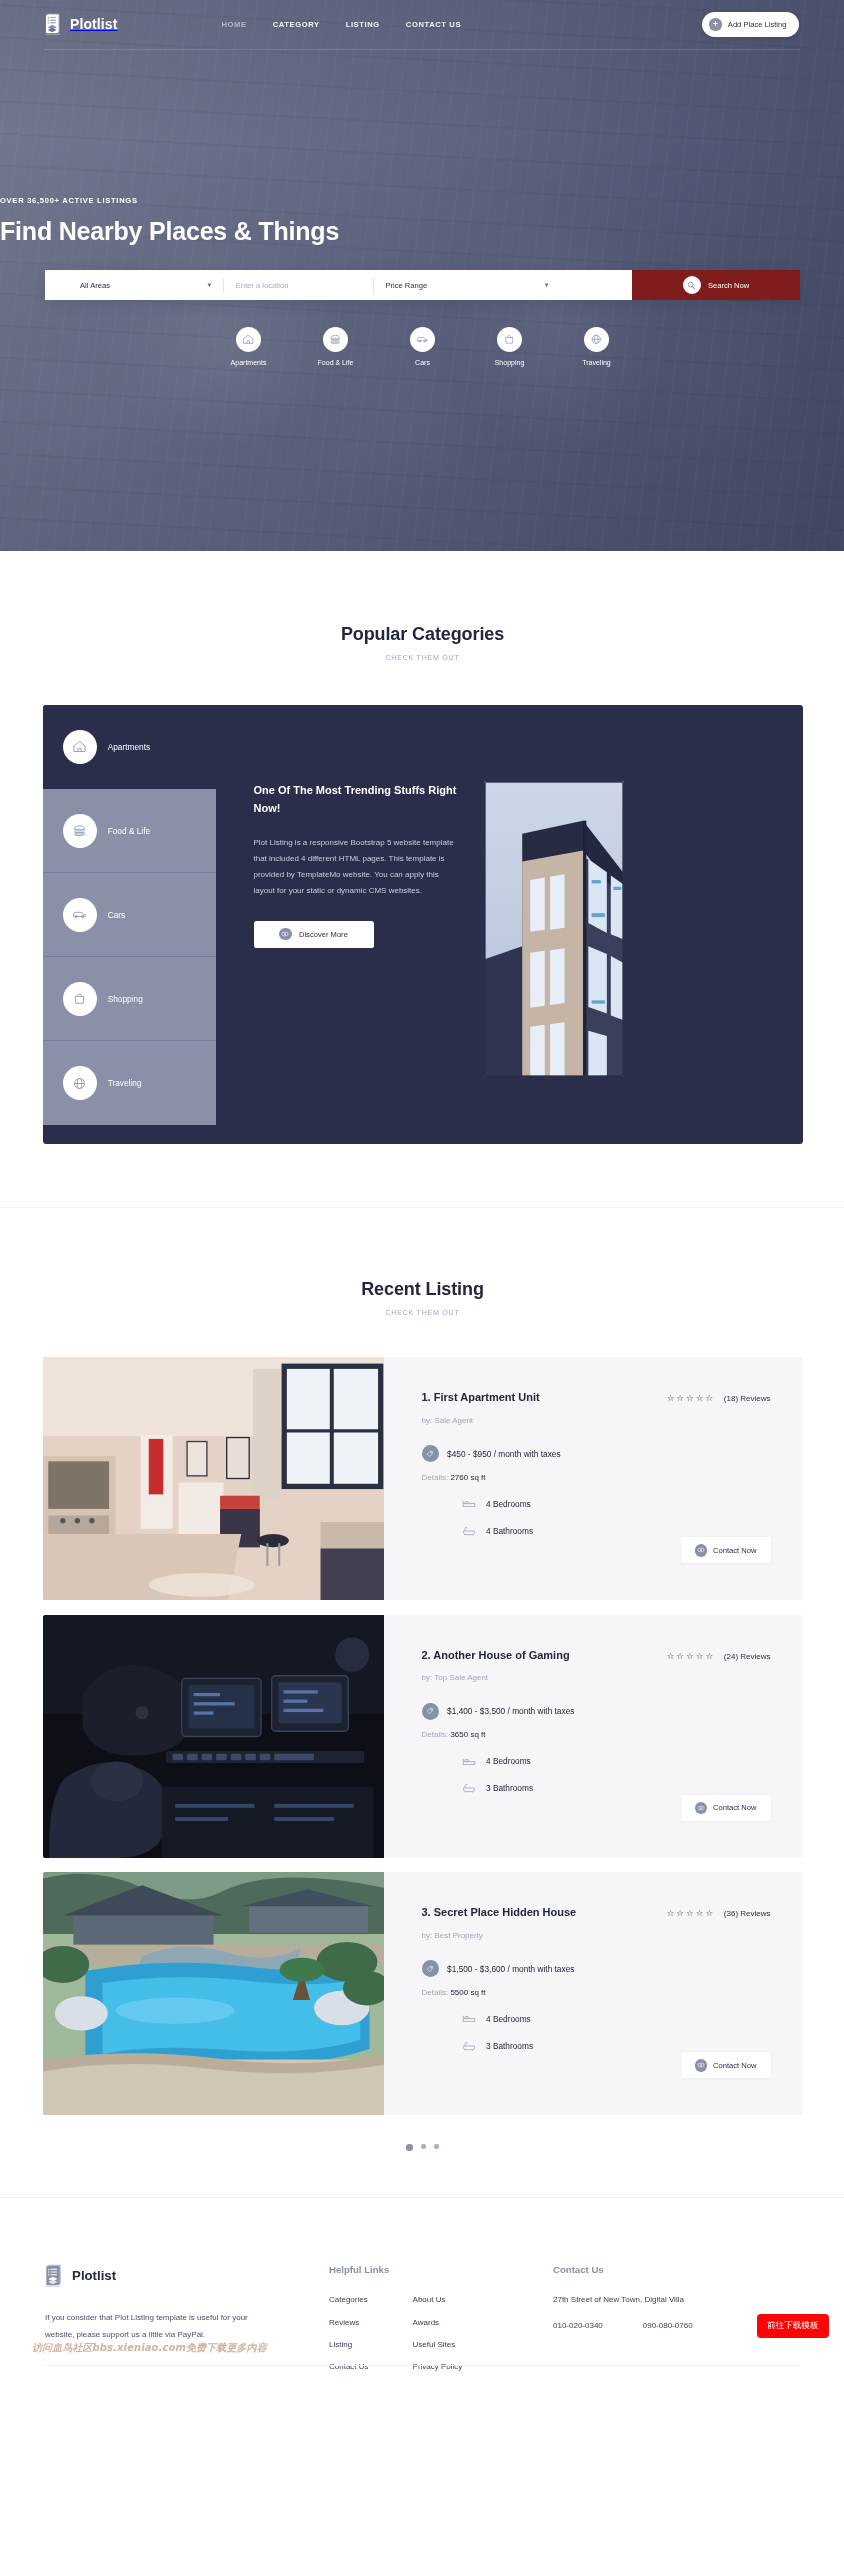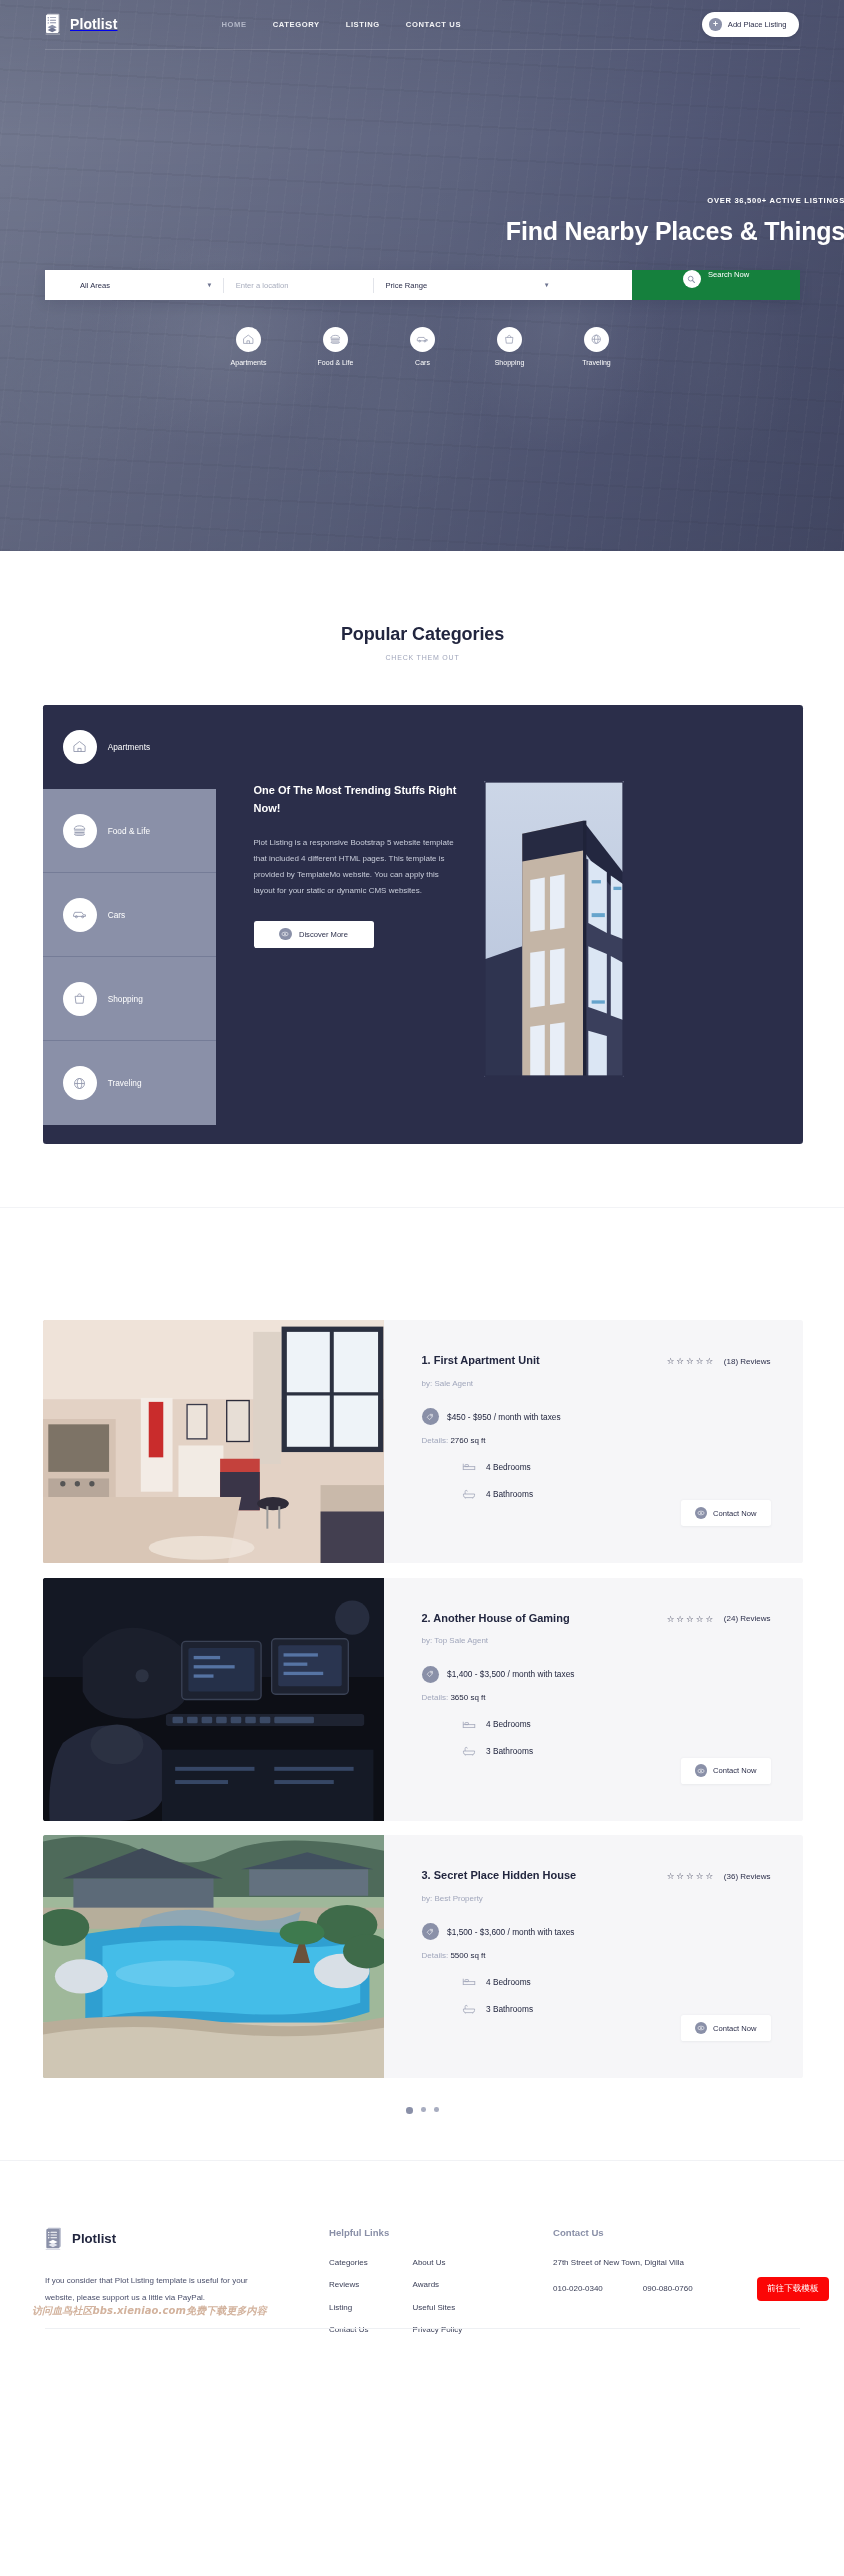--- a/index.html
+++ b/index.html
@@ -69,21 +69,21 @@
     background: #8a90a8; color: #fff;
     font-size: 8.6px; line-height: 12.5px; text-align: center; font-weight: bold;
     flex: none;
   }
   .add-listing-label { font-size: 7.6px; color: #2b2e4a; font-weight: 500; }
   .nav-rule {
     position: absolute; left: 45px; right: 45px; top: 49px; height: 0.7px;
     background: rgba(255,255,255,.14); z-index: 5;
   }
 
-  .hero-inner { position: relative; z-index: 4; text-align: right; padding-top: 147px; }
+  .hero-inner { position: relative; z-index: 4; text-align: left; padding-top: 147px; }
   .hero-eyebrow {
     font-size: 7.6px; letter-spacing: 0.7px; font-weight: bold;
     color: #ffffff; text-transform: uppercase;
   }
   .hero-title {
     margin-top: 12px;
     font-size: 25px; font-weight: bold; color: #ffffff; letter-spacing: -0.2px;
   }
 
   .search-bar {
@@ -97,22 +97,22 @@
     padding: 0 12px; font-size: 7.6px;
   }
   .sb-field.area { width: 178px; color: #2b2e4a; padding-left: 35px; }
   .sb-field.loc  { width: 149px; color: #a8adbd; }
   .sb-field.price{ width: 187px; color: #2b2e4a; }
   .sb-sep { width: 0.7px; background: #e2e4ea; align-self: center; height: 15px; }
   .sb-caret {
     margin-left: auto; font-size: 6.6px; color: #6e7490; font-weight: bold;
   }
   .sb-search {
-    margin-left: auto; width: 168px; background: #15803d;
-    display: flex; justify-content: center; gap: 7.3px;
+    margin-left: auto; width: 168px; background: #7f1d1d;
+    display: flex; align-items: center; justify-content: center; gap: 7.3px;
     cursor: pointer;
   }
   .sb-search-icon {
     width: 18px; height: 18px; border-radius: 50%; background: #ffffff;
     display: flex; align-items: center; justify-content: center; flex: none;
   }
   .sb-search-label { font-size: 7.6px; color: #ffffff; }
 
   .cat-row {
     position: relative; z-index: 4;
@@ -492,20 +492,24 @@
           </g>
           <rect x="150" y="60" width="5" height="388" fill="#1f2339"></rect>
           <rect x="0" y="0" width="212" height="448" fill="none" stroke="#2b2e4a" stroke-width="5"></rect>
         </svg>
       </div>
     </div>
   </div>
 </section>
 
 <section class="recent-sec">
+  <div class="section-head">
+    <h2 class="section-title">Recent Listing</h2>
+    <div class="section-sub">CHECK THEM OUT</div>
+  </div>
 
   <div class="listing-wrap">
 
     <article class="listing-card">
       <div class="listing-photo">
         <svg viewBox="0 0 516 368" width="341" height="243" preserveAspectRatio="none">
           <rect width="516" height="368" fill="#e3d2c5"></rect>
           <rect x="0" y="0" width="516" height="120" fill="#efe3d9"></rect>
           <rect x="0" y="150" width="110" height="218" fill="#d6c3b4"></rect>
           <rect x="8" y="158" width="92" height="72" fill="#7d7366"></rect>

